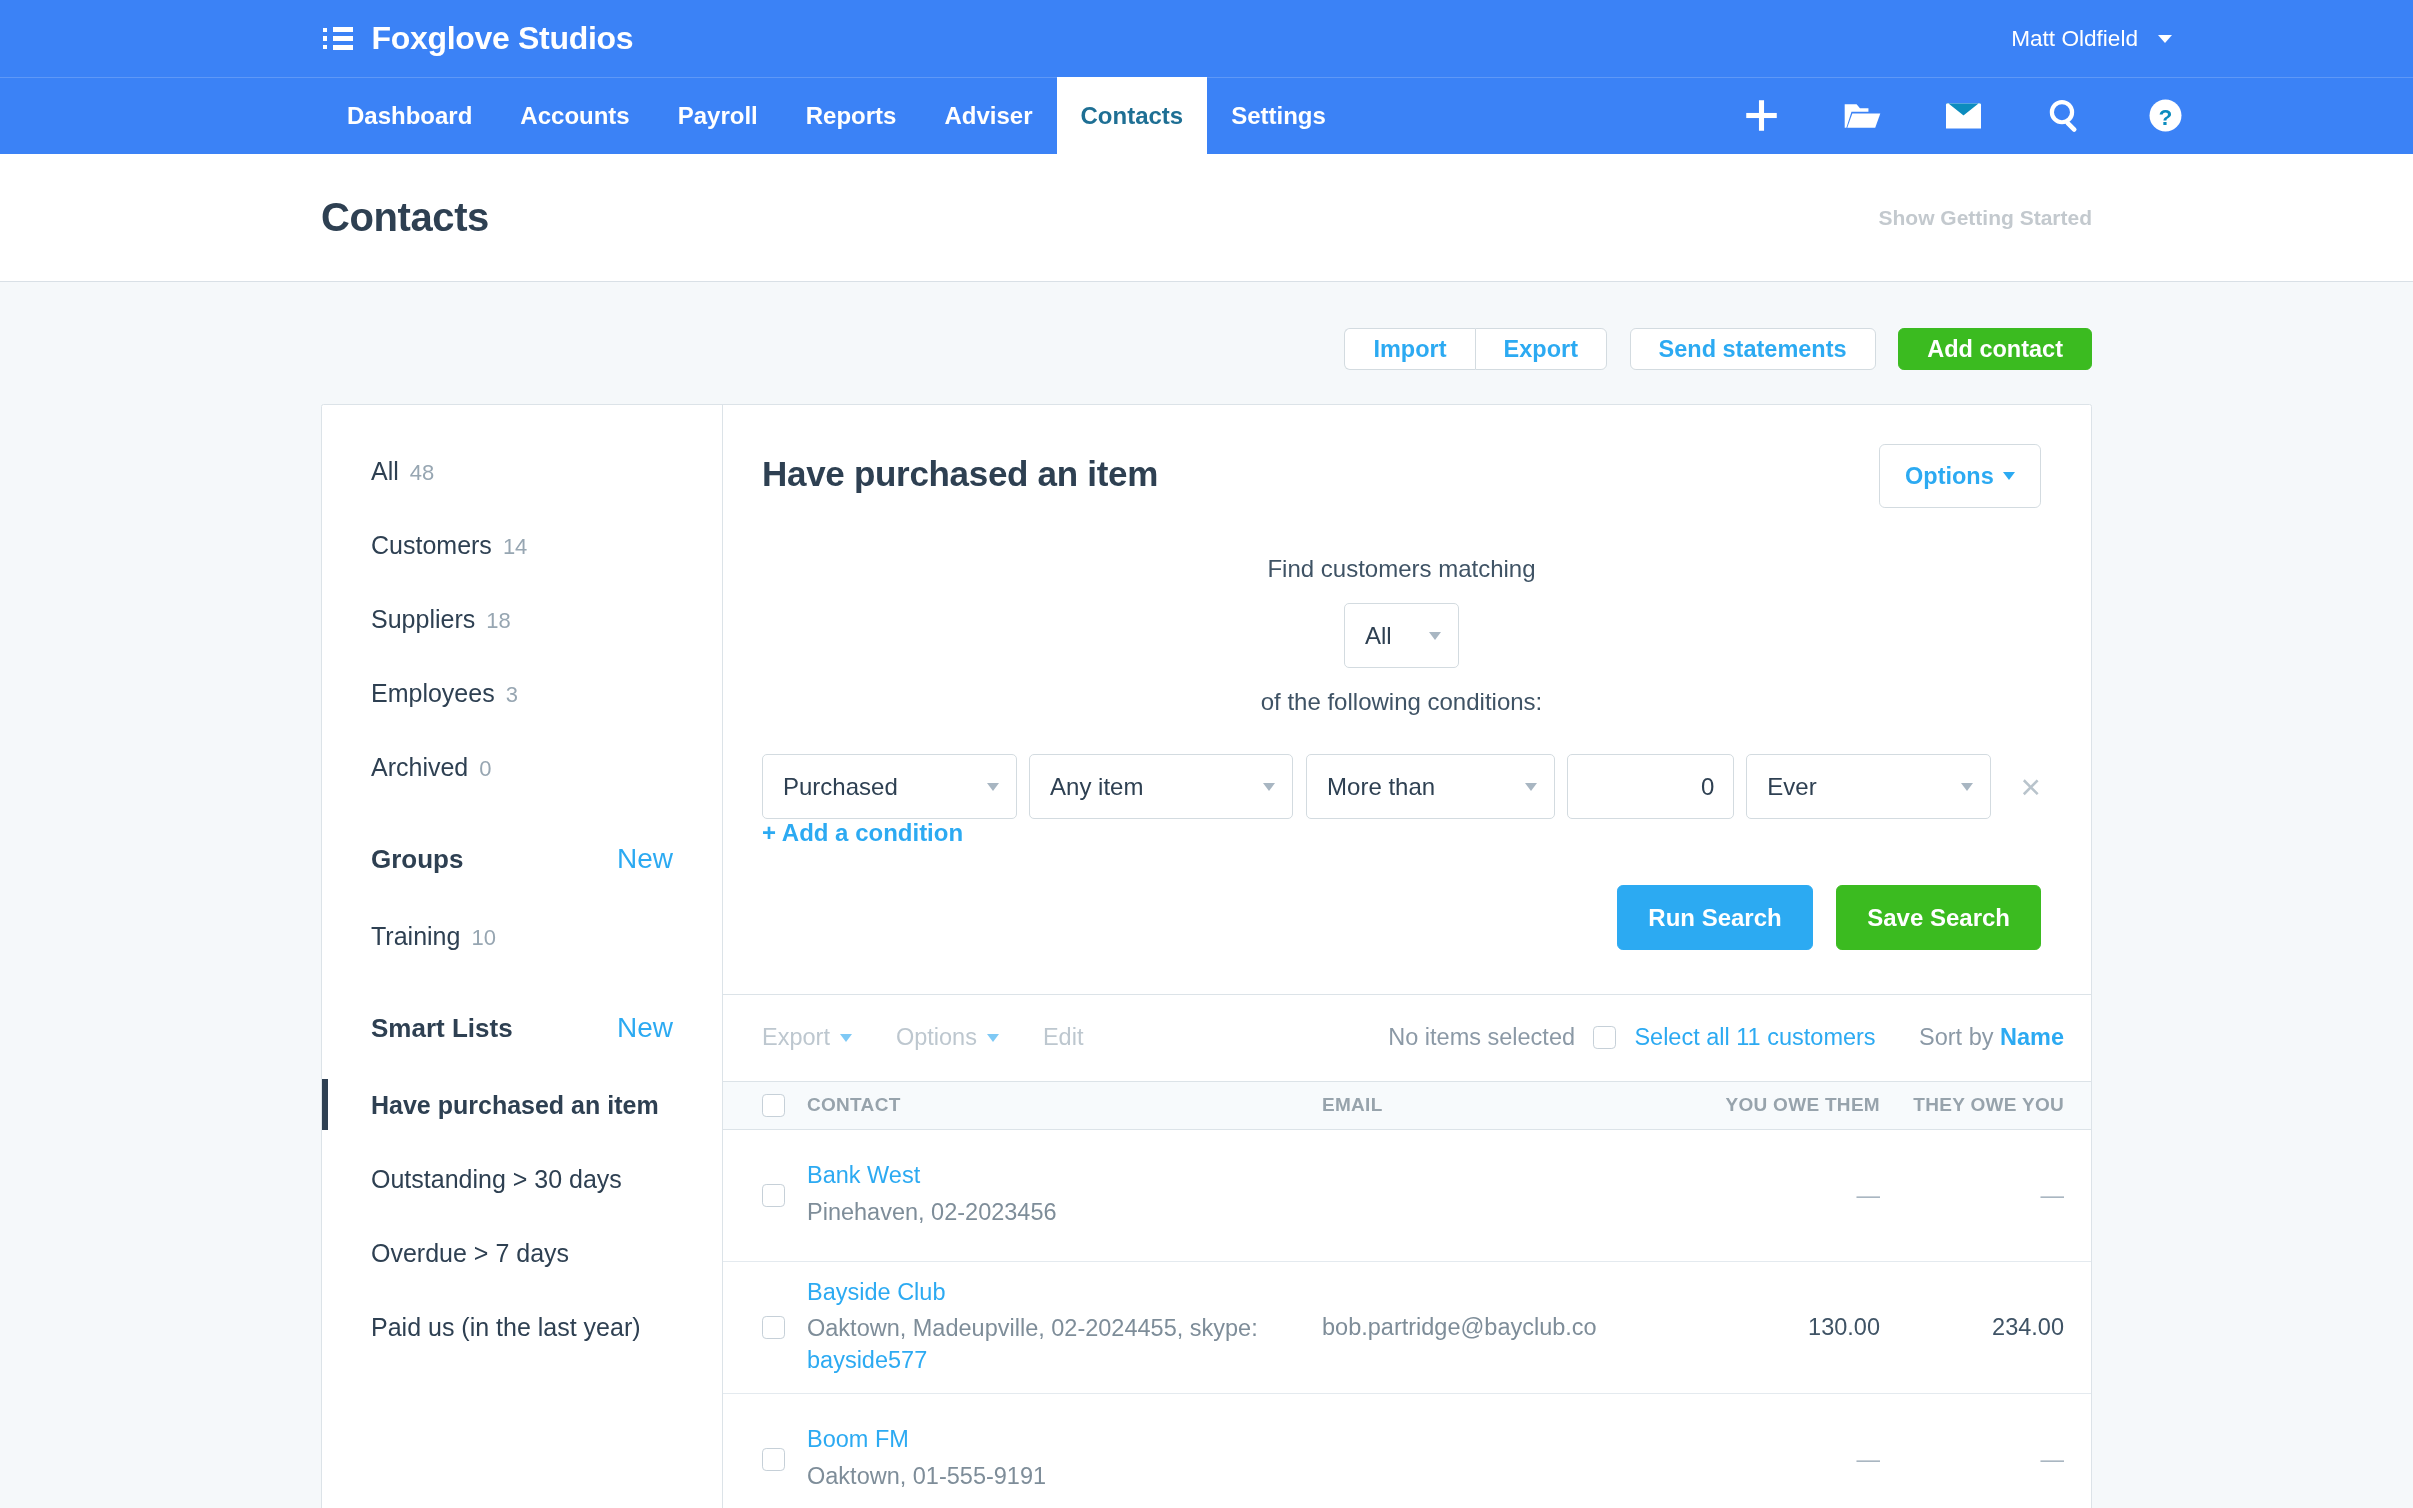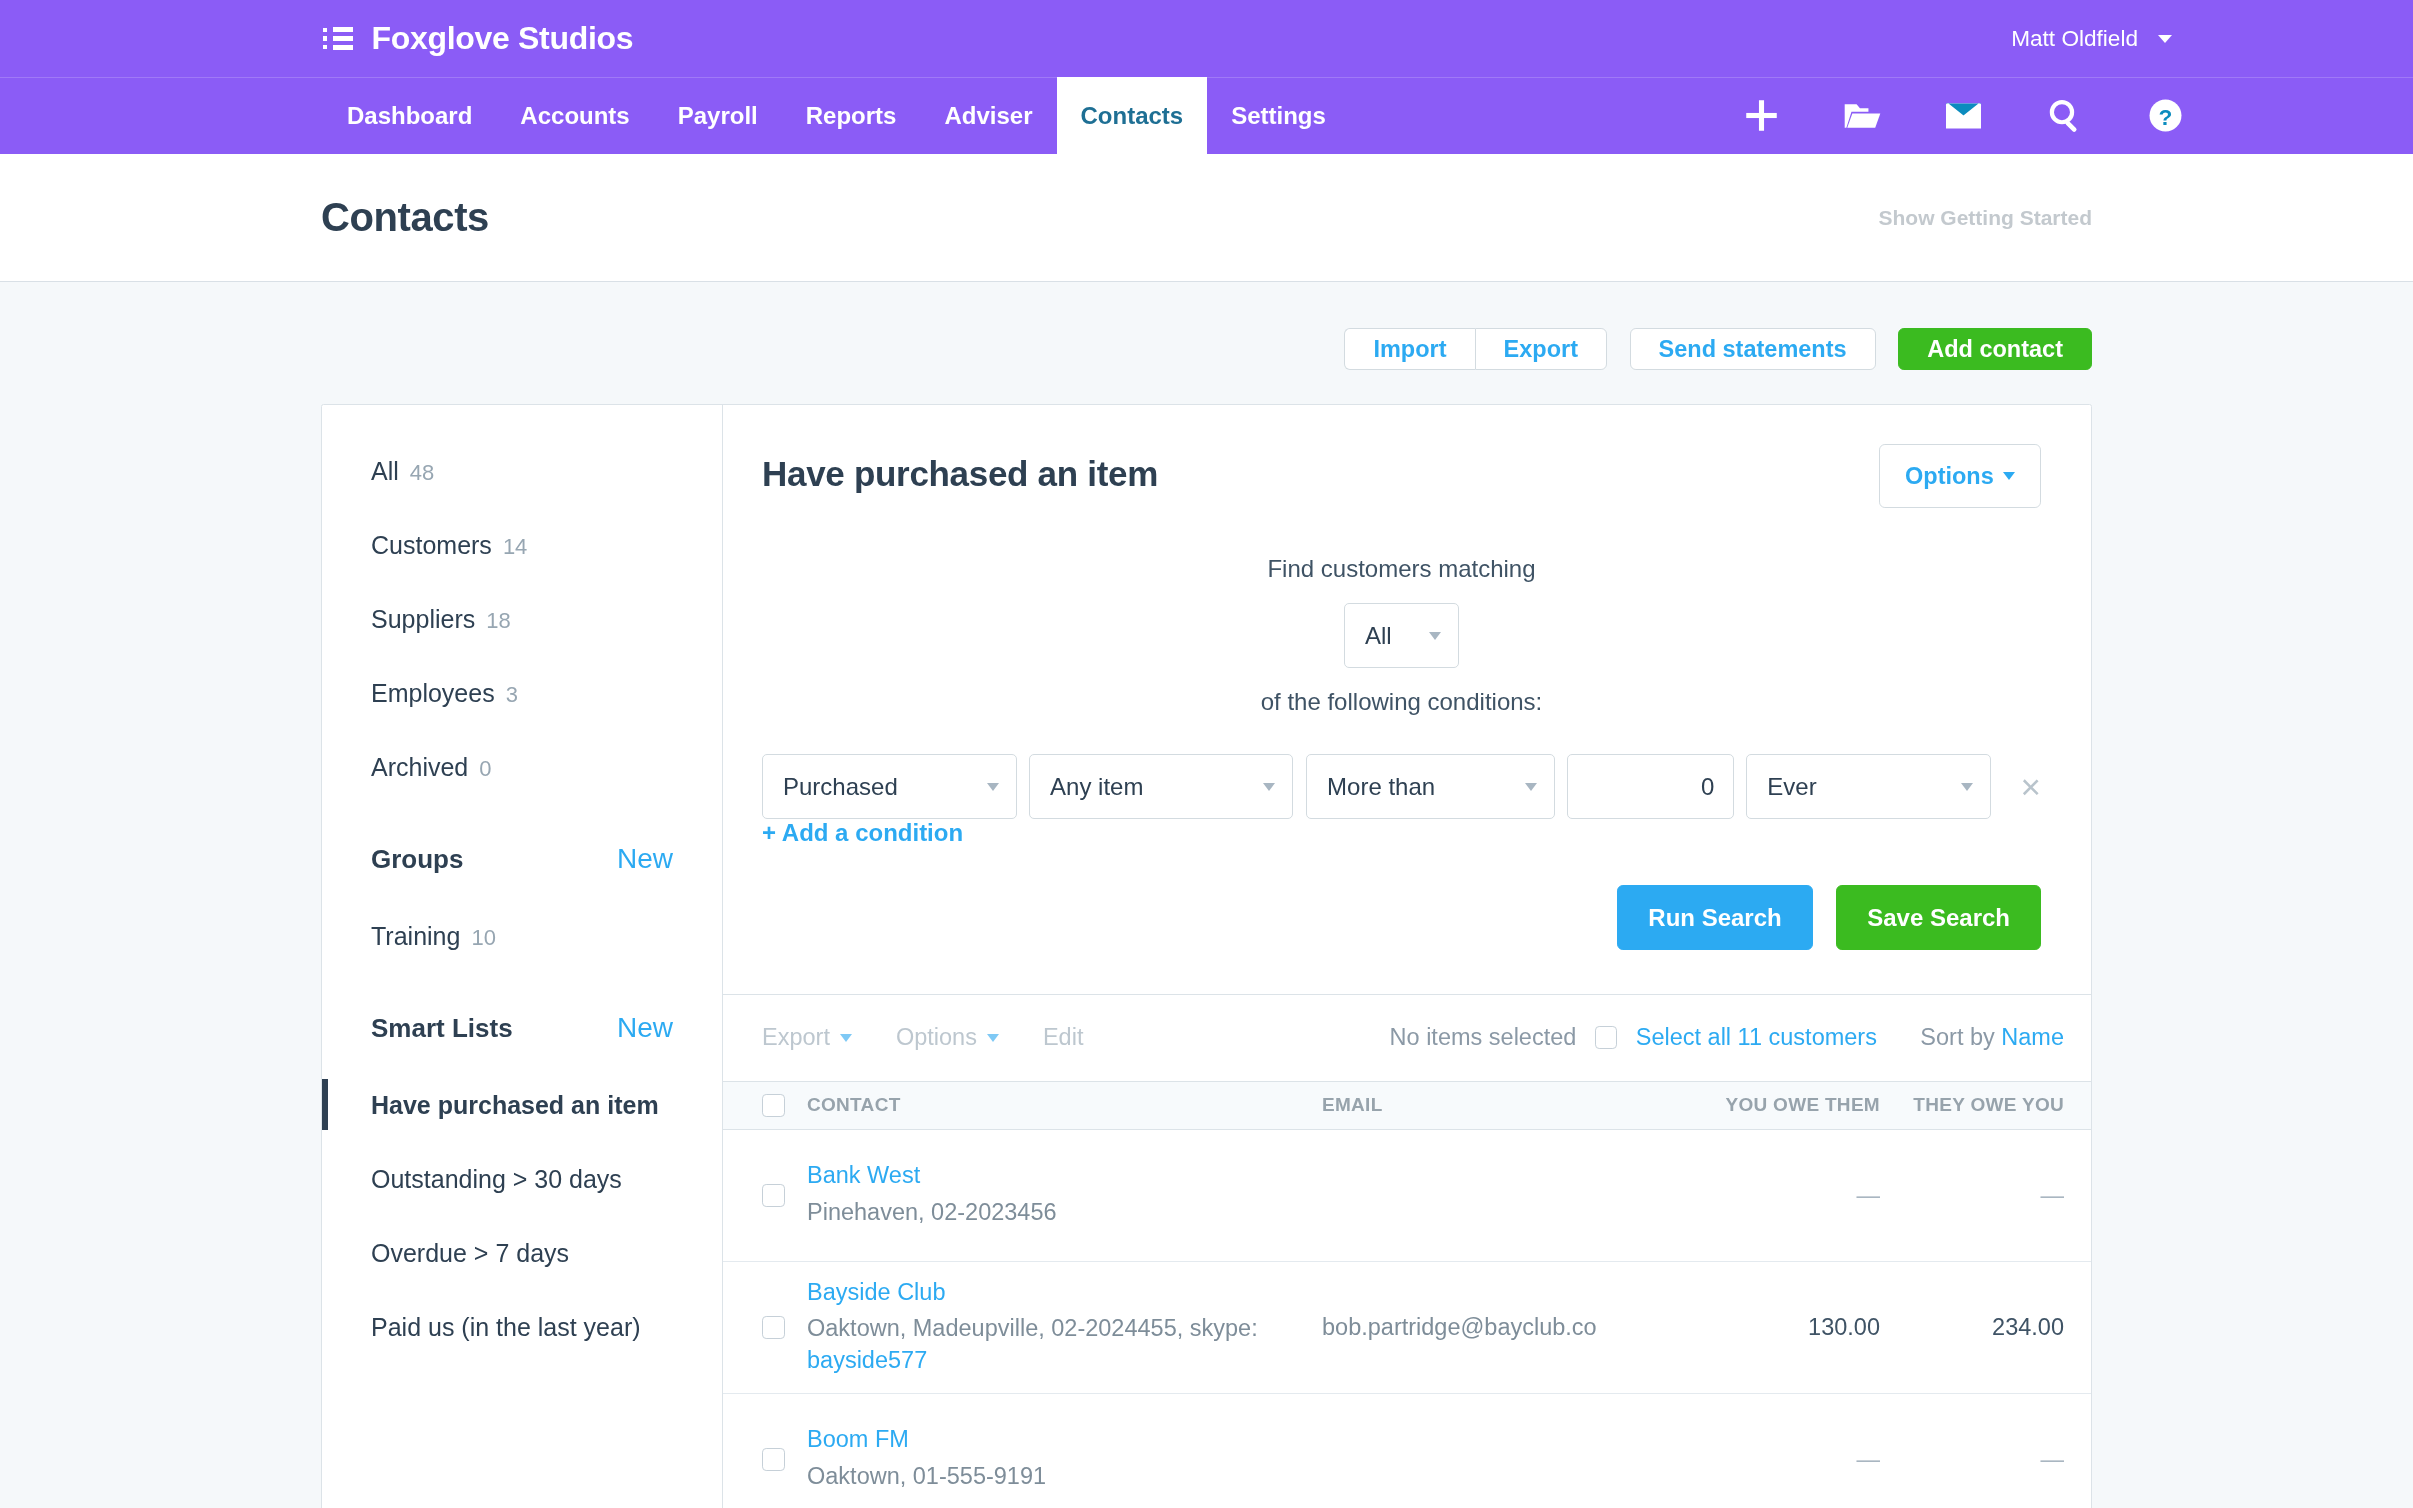--- a/index.html
+++ b/index.html
@@ -6,21 +6,21 @@
   html, body {
     width: 2413px; height: 1508px;
     background: #ffffff;
     font-family: "Liberation Sans", sans-serif;
     -webkit-font-smoothing: antialiased;
   }
   body { overflow: hidden; }
 
   
   .topbar {
-    background: #8b5cf6;
+    background: #3b82f6;
     height: 154px;
     position: relative;
   }
   .topbar-upper {
     height: 77px;
     display: flex;
     align-items: center;
     position: relative;
   }
   .brand {
@@ -316,21 +316,21 @@
   .listbar-right {
     margin-left: auto; display: flex; align-items: center; gap: 18.4px;
   }
   .noitems { color: #8B99A6; }
   .chkbox {
     width: 22.6px; height: 22.6px; border: 1.7px solid #C6D0D8;
     border-radius: 4.2px; background: #fff; flex: 0 0 22.6px;
   }
   .sel-all-link { color: #2CAAF2; }
   .sortby { color: #8B99A6; margin-left: 25px; }
-  .sortby b { color: #2CAAF2; font-weight: normal; }
+  .sortby b { color: #2CAAF2; font-weight: bold; }
 
   
   .tablehead {
     background: #F7FAFC;
     border-top: 0.8px solid #DCE3E8;
     border-bottom: 0.8px solid #DCE3E8;
     height: 52px;
     display: flex; align-items: center;
     padding: 0 27px 0 39px;
     font-size: 19px; font-weight: bold; color: #97A3AC;

